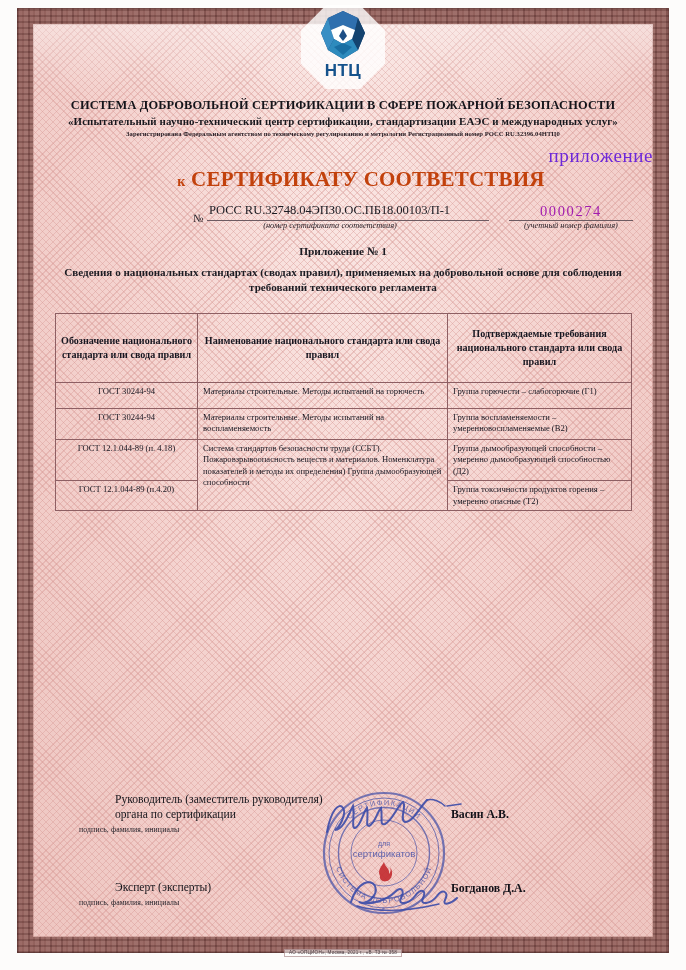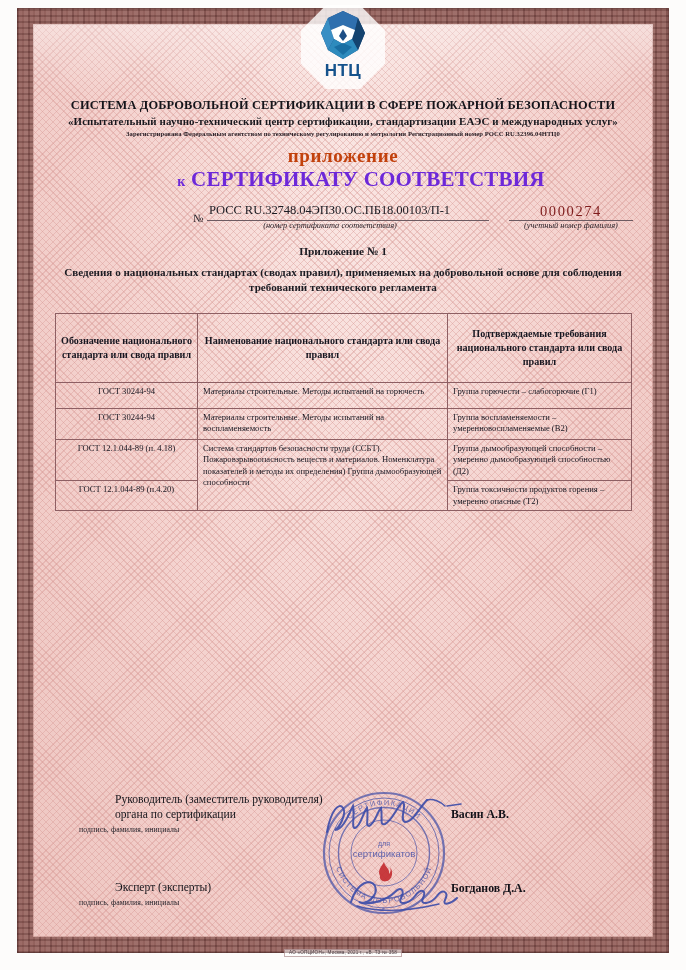--- a/index.html
+++ b/index.html
@@ -133,33 +133,32 @@
     text-align: center;
     font-size: 6.6px;
     font-weight: bold;
     letter-spacing: 0.05px;
     color: #2a2027;
   }
 
   
   .title-small {
     position: absolute; left: 0; right: 0; top: 121px;
-    text-align: center;
+    text-align: right;
     font-size: 19px;
     letter-spacing: 0.6px;
-    color: #c2410c;
-    font-weight: bold;
+    color: #6d28d9;
   }
   .title-big {
     position: absolute; left: 0; right: 12px; top: 143px;
     text-align: center;
     font-size: 21px;
     font-weight: bold;
     letter-spacing: 0.2px;
-    color: #6d28d9;
+    color: #c2410c;
     margin-left: 48px;
   }
   .title-big .prefix {
     font-size: 14px;
     font-weight: bold;
   }
 
   
   .numrow {
     position: absolute;
@@ -188,21 +187,21 @@
     font-style: italic;
     font-size: 8.4px;
     color: #2b2229;
   }
   .blank-num {
     position: absolute; left: 318px; top: 0;
     width: 120px;
     text-align: center;
     font-size: 14.5px;
     letter-spacing: 1.6px;
-    color: #7f1d1d;
+    color: #a21caf;
   }
   .blank-rule {
     position: absolute; left: 316px; top: 17px;
     width: 124px;
     border-bottom: 1px solid #6d5b62;
   }
   .blank-cap {
     position: absolute; left: 312px; top: 18px;
     width: 132px;
     text-align: center;

